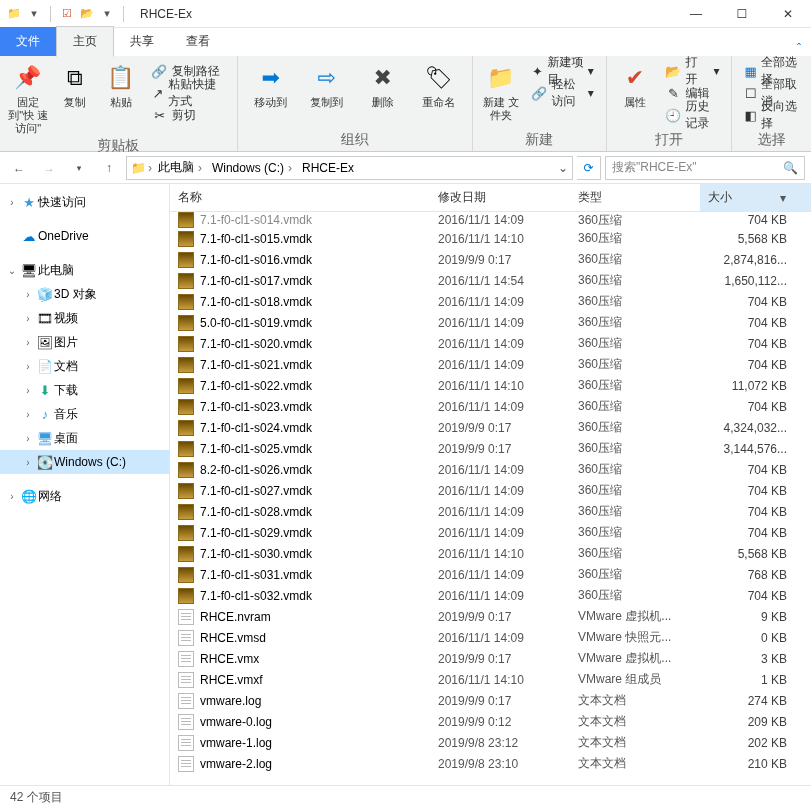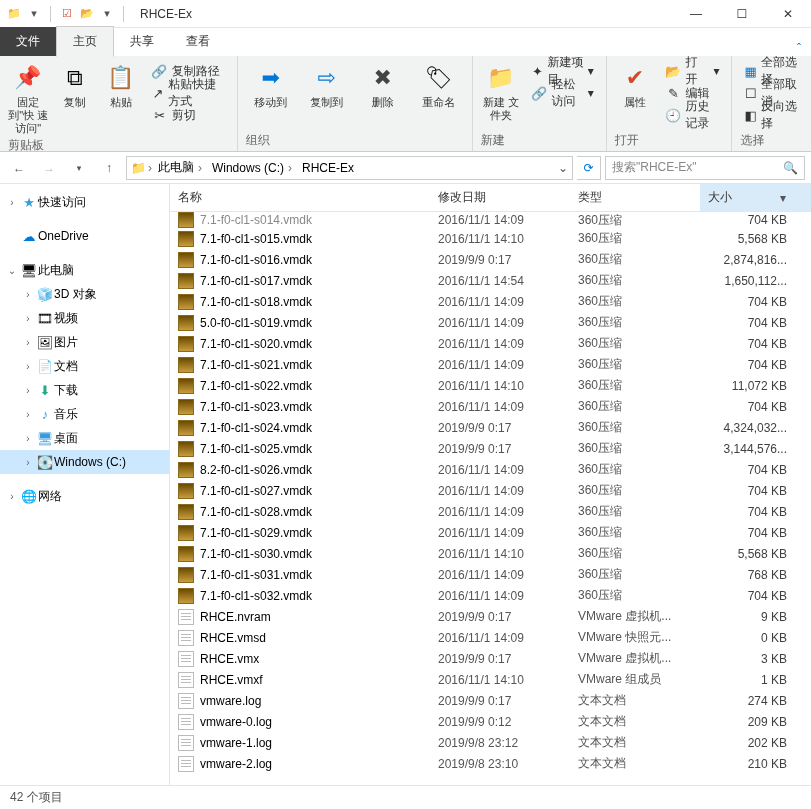--- a/index.html
+++ b/index.html
@@ -6,27 +6,27 @@
 body { background:#fff; width:811px; height:809px; overflow:hidden; display:flex; flex-direction:column; }
 .titlebar { height:28px; display:flex; align-items:center; background:#fff; border-bottom:1px solid #e5e5e5; }
 .titlebar .qat { display:flex; align-items:center; gap:4px; padding:0 6px; }
 .titlebar .qicon { width:16px; height:16px; display:flex; align-items:center; justify-content:center; font-size:11px; color:#555; }
 .titlebar .sep { width:1px; height:16px; background:#ccc; margin:0 4px; }
 .titlebar .title { flex:1; text-align:left; padding-left:6px; color:#333; }
 .titlebar .winbtns { display:flex; }
 .titlebar .winbtn { width:46px; height:28px; display:flex; align-items:center; justify-content:center; color:#333; cursor:pointer; }
 .tabs { height:28px; display:flex; align-items:flex-end; background:#fff; }
 .tab { padding:6px 16px; color:#333; cursor:pointer; }
-.tab.file { background:#404040; color:#fff; }
+.tab.file { background:#3b82f6; color:#fff; }
 .tab.active { border:1px solid #ccc; border-bottom:1px solid #f1f2f2; background:#f1f2f2; position:relative; top:1px; }
 .tabs .help { margin-left:auto; padding:0 10px; color:#0078d7; cursor:pointer; }
 .ribbon { height:96px; background:#f1f2f2; border-bottom:1px solid #ccc; display:flex; }
 .rgroup { border-right:1px solid #d8d8d8; padding:4px 8px 2px 8px; display:flex; flex-direction:column; }
 .rcontent { flex:1; display:flex; gap:6px; }
-.rlabel { text-align:left; color:#666; font-size:12px; padding-top:2px; }
+.rlabel { text-align:center; color:#666; font-size:14px; padding-top:2px; }
 .bigbtn { display:flex; flex-direction:column; align-items:center; justify-content:flex-start; width:50px; padding-top:2px; cursor:pointer; }
 .bigbtn .ico { width:32px; height:32px; display:flex; align-items:center; justify-content:center; font-size:22px; }
 .bigbtn .lbl { text-align:center; font-size:11px; color:#333; line-height:13px; margin-top:2px; }
 .smallbtn { display:flex; align-items:center; gap:4px; height:22px; padding:0 4px; cursor:pointer; font-size:11px; color:#333; }
 .smallbtn .ico { width:16px; height:16px; display:flex; align-items:center; justify-content:center; font-size:13px; }
 .vstack { display:flex; flex-direction:column; justify-content:flex-start; gap:0px; }
 .addrbar { height:32px; border-bottom:1px solid #e5e5e5; display:flex; align-items:center; padding:0 6px; gap:4px; }
 .navbtn { width:26px; height:26px; display:flex; align-items:center; justify-content:center; color:#555; cursor:pointer; border-radius:2px; }
 .navbtn.disabled { color:#bbb; }
 .breadcrumb { flex:1; height:24px; border:1px solid #ccc; display:flex; align-items:center; gap:2px; padding:0 4px; }

